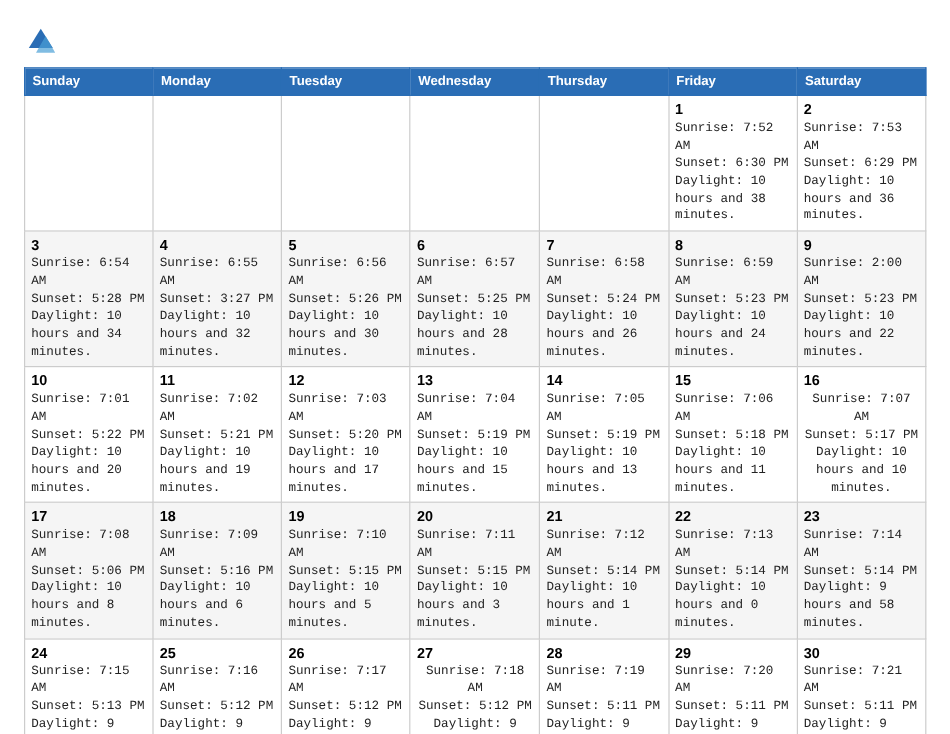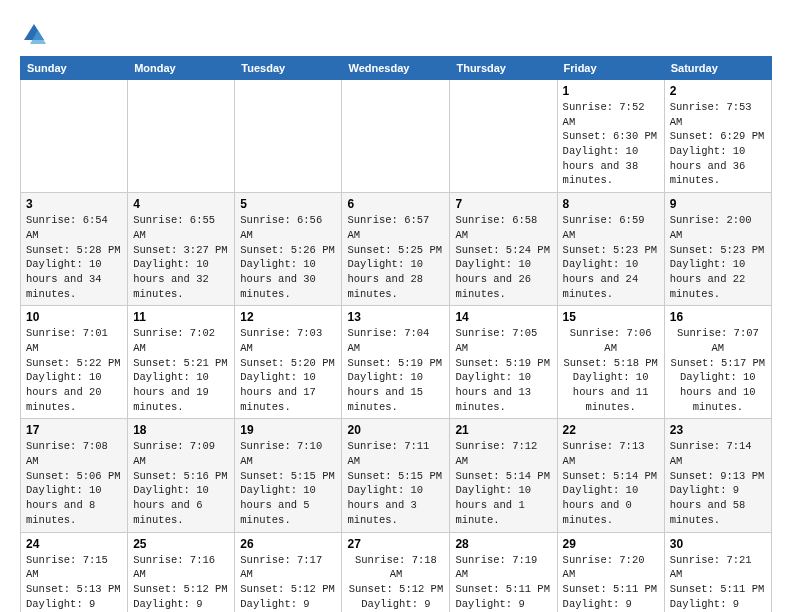--- a/index.html
+++ b/index.html
@@ -225,21 +225,21 @@
 Daylight: 10 hours and 15 minutes.</div>
           </td>
           <td>
             <div class="day-number">14</div>
             <div class="day-info" style="white-space: pre-line;">Sunrise: 7:05 AM
 Sunset: 5:19 PM
 Daylight: 10 hours and 13 minutes.</div>
           </td>
           <td>
             <div class="day-number">15</div>
-            <div class="day-info" style="white-space: pre-line; text-align: center;">Sunrise: 7:06 AM
+            <div class="day-info" style="white-space: pre-line;">Sunrise: 7:06 AM
 Sunset: 5:18 PM
 Daylight: 10 hours and 11 minutes.</div>
           </td>
           <td>
             <div class="day-number">16</div>
             <div class="day-info" style="white-space: pre-line; text-align: center;">Sunrise: 7:07 AM
 Sunset: 5:17 PM
 Daylight: 10 hours and 10 minutes.</div>
           </td>
         </tr>
@@ -276,21 +276,21 @@
           </td>
           <td>
             <div class="day-number">22</div>
             <div class="day-info" style="white-space: pre-line;">Sunrise: 7:13 AM
 Sunset: 5:14 PM
 Daylight: 10 hours and 0 minutes.</div>
           </td>
           <td>
             <div class="day-number">23</div>
             <div class="day-info" style="white-space: pre-line;">Sunrise: 7:14 AM
-Sunset: 9:13 PM
+Sunset: 5:14 PM
 Daylight: 9 hours and 58 minutes.</div>
           </td>
         </tr>
         <tr>
           <td>
             <div class="day-number">24</div>
             <div class="day-info" style="white-space: pre-line;">Sunrise: 7:15 AM
 Sunset: 5:13 PM
 Daylight: 9 hours and 57 minutes.</div>
           </td>

